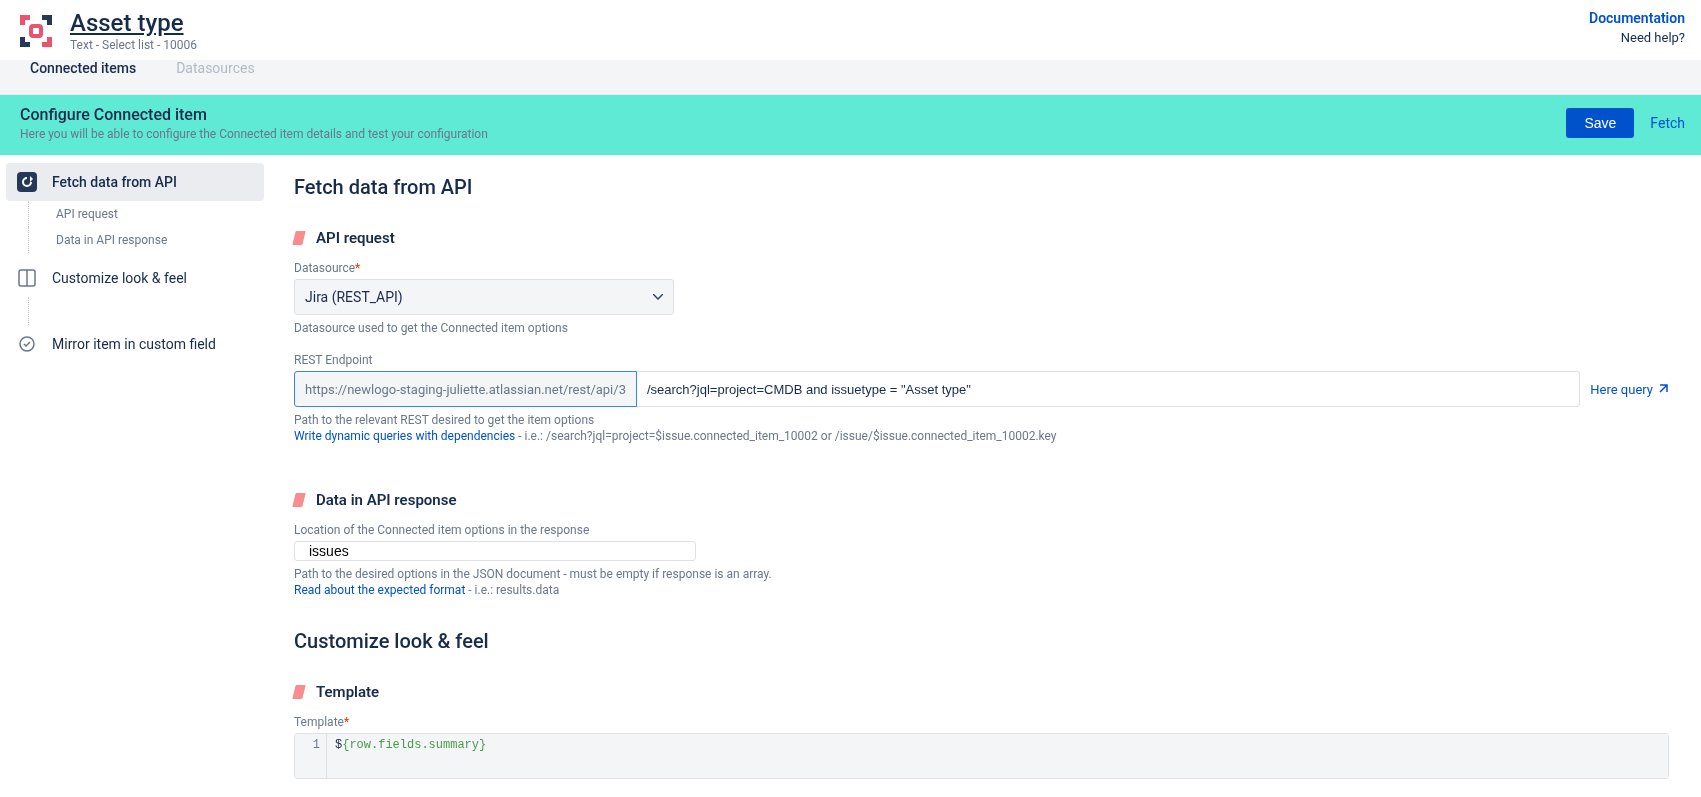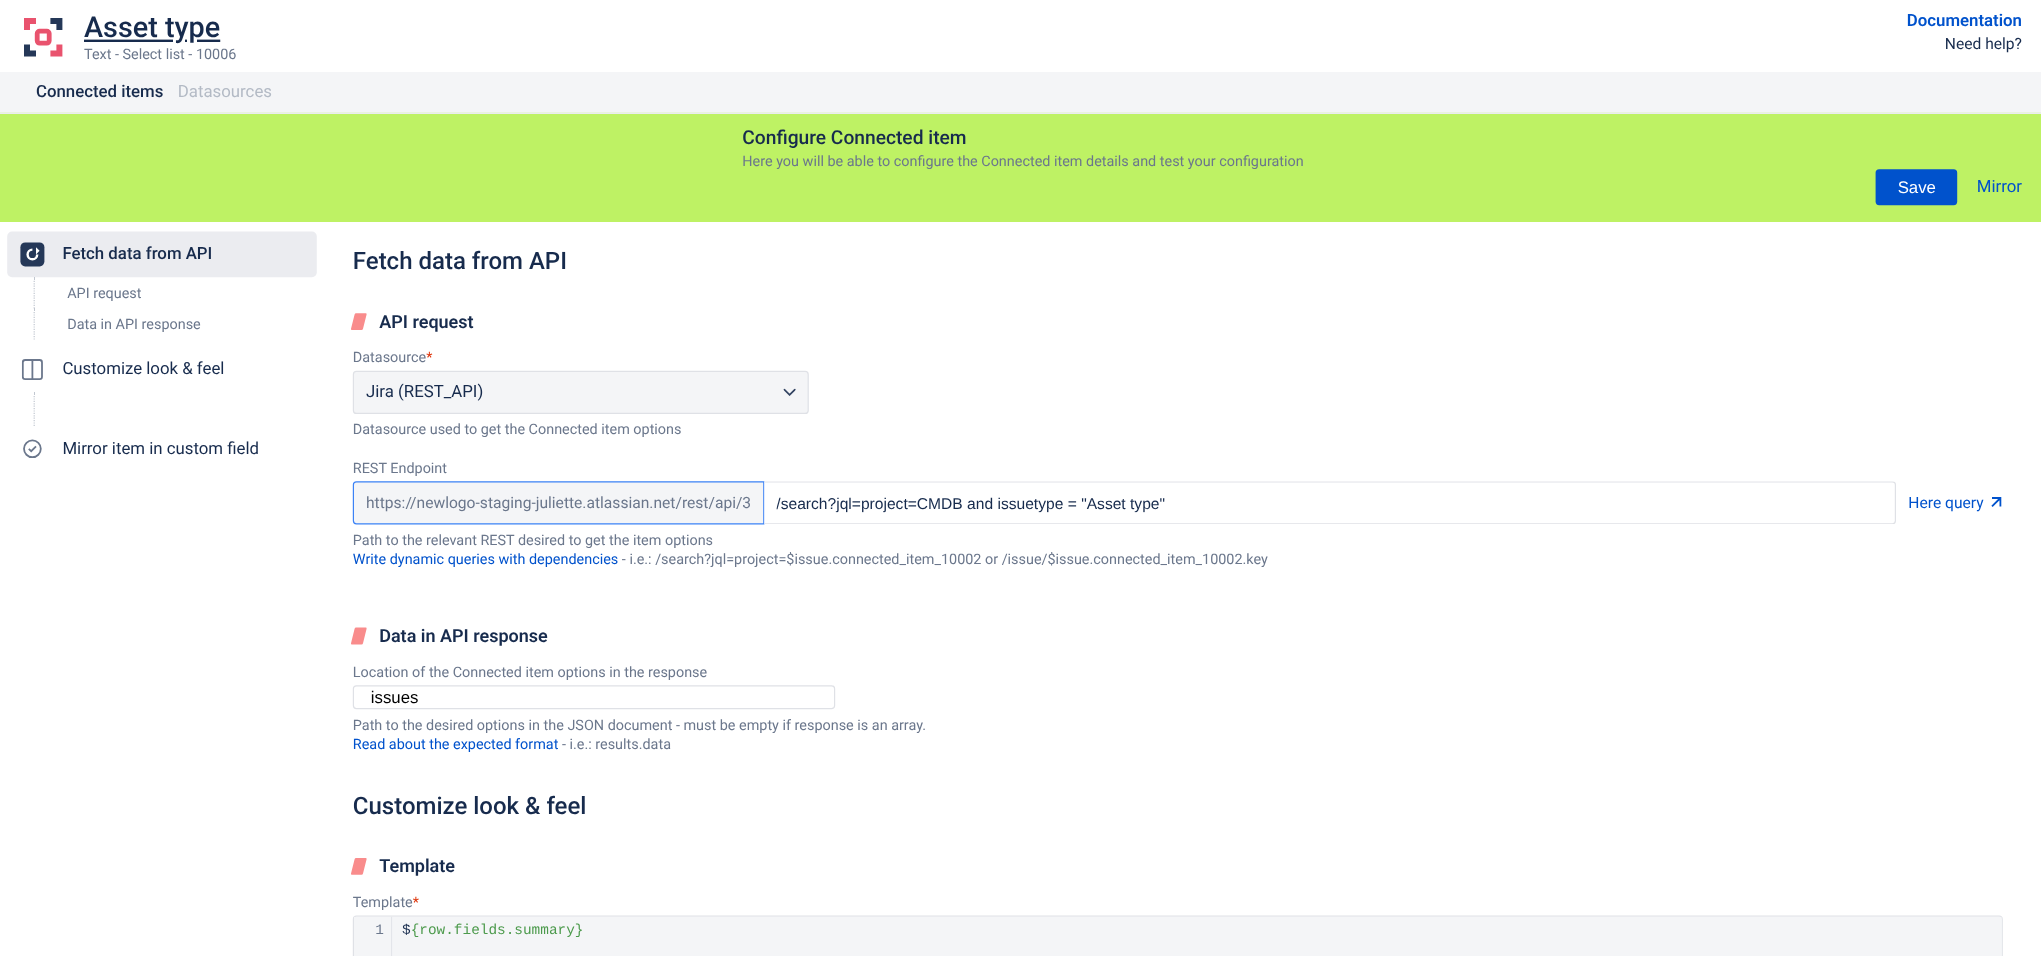--- a/index.html
+++ b/index.html
@@ -10,25 +10,25 @@
 .logo-wrap { display: flex; align-items: center; }
 .logo-svg { width: 40px; height: 40px; margin-right: 14px; }
 .title-block { display: flex; flex-direction: column; }
 .page-title { font-size: 24px; font-weight: 500; color: #172B4D; line-height: 1.1; text-decoration: underline; }
 .page-subtitle { font-size: 12px; color: #6B778C; margin-top: 2px; }
 .top-links { margin-left: auto; text-align: right; }
 .top-links a { display: block; font-size: 14px; margin-bottom: 4px; }
 .top-links .doc-link { color: #0052CC; font-weight: 600; }
 .top-links .help-link { color: #172B4D; font-size: 13px; }
 
-.tabbar { background: #F4F5F7; padding: 0 12px; display: flex; gap: 12px; font-size: 14px; height: 34px; align-items: center; padding-left: 30px; }
+.tabbar { background: #F4F5F7; padding: 0 12px; display: flex; gap: 40px; font-size: 14px; height: 34px; align-items: flex-start; padding-left: 30px; }
 .tabbar .tab { color: #B3BAC5; cursor: pointer; }
 .tabbar .tab.active { color: #172B4D; font-weight: 500; }
 
-.subheader { background: #bef264; border-top: 1px solid #ebecf0; padding: 10px 16px 14px 20px; display: flex; align-items: center; flex-direction: column; }
+.subheader { background: #5eead4; border-top: 1px solid #ebecf0; padding: 10px 16px 14px 20px; display: flex; align-items: center; }
 .subheader-text h2 { font-size: 16px; font-weight: 500; color: #172B4D; }
 .subheader-text p { font-size: 12px; color: #6B778C; margin-top: 3px; }
 .subheader-actions { margin-left: auto; display: flex; align-items: center; gap: 16px; }
 .btn-primary { background: #0052CC; color: #fff; border: none; border-radius: 3px; padding: 7px 18px; font-size: 14px; font-weight: 500; cursor: pointer; }
 .link-cancel { color: #0052CC; font-size: 14px; cursor: pointer; }
 
 .body-wrap { display: flex; }
 .sidenav { width: 270px; padding: 8px 6px; flex-shrink: 0; }
 .sidenav-item { display: flex; align-items: center; padding: 8px 10px; border-radius: 4px; font-size: 14px; color: #172B4D; cursor: pointer; gap: 14px; }
 .sidenav-item.selected { background: #EBECF0; font-weight: 500; }
@@ -92,21 +92,21 @@
   <div class="tab">Datasources</div>
 </div>
 
 <div class="subheader">
   <div class="subheader-text">
     <h2>Configure Connected item</h2>
     <p>Here you will be able to configure the Connected item details and test your configuration</p>
   </div>
   <div class="subheader-actions">
     <button class="btn-primary">Save</button>
-    <a class="link-cancel">Mirror</a>
+    <a class="link-cancel">Fetch</a>
   </div>
 </div>
 
 <div class="body-wrap">
   <div class="sidenav">
     <div class="sidenav-item selected">
       <span class="icon-slot">
         <svg width="22" height="22" viewBox="0 0 22 22">
             <rect x="1" y="1" width="20" height="20" rx="4" fill="#253858"></rect>
             <path d="M11 6 a5 5 0 1 0 5 5 h-2 a3 3 0 1 1 -3 -3 z" fill="#fff"></path>

